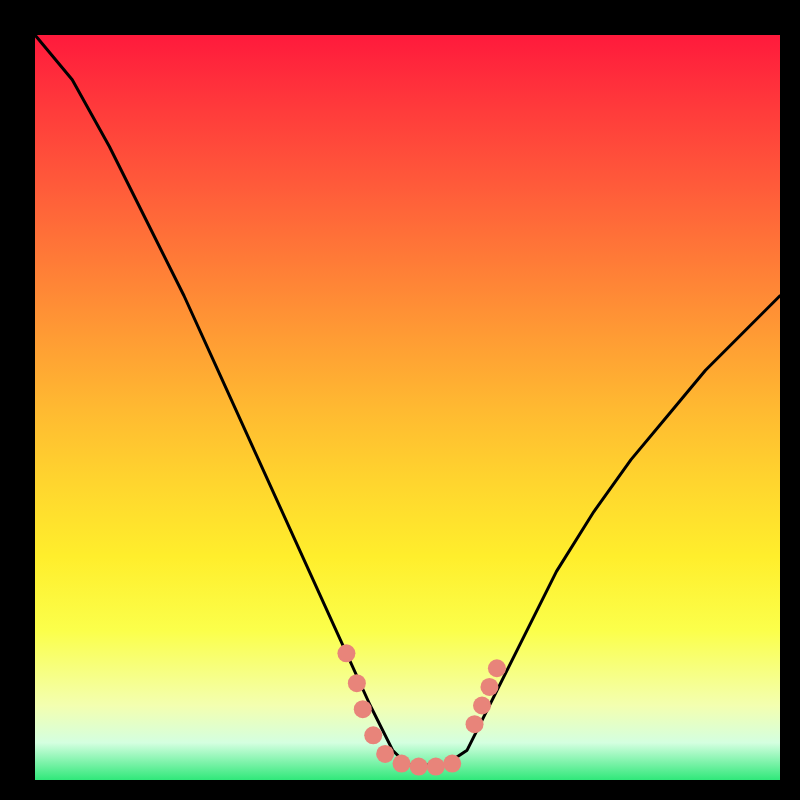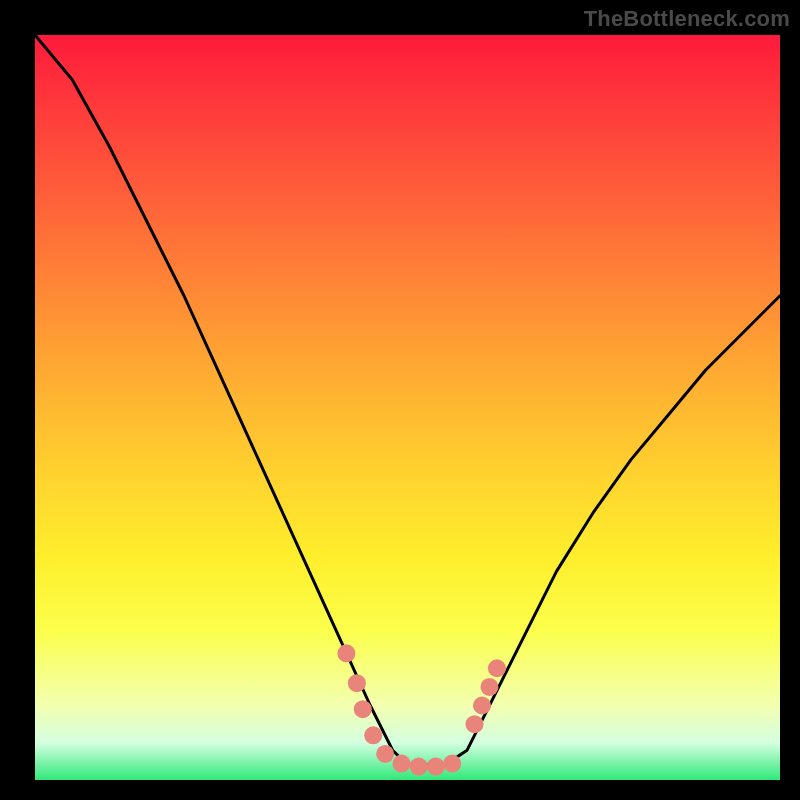--- a/index.html
+++ b/index.html
@@ -78,14 +78,13 @@
           <circle cx="383.68" cy="731.59" r="9" fill="#e8847a"></circle>
           <circle cx="400.81" cy="731.59" r="9" fill="#e8847a"></circle>
           <circle cx="417.20" cy="728.61" r="9" fill="#e8847a"></circle>
           <circle cx="439.55" cy="689.13" r="9" fill="#e8847a"></circle>
           <circle cx="447.00" cy="670.50" r="9" fill="#e8847a"></circle>
           <circle cx="454.45" cy="651.88" r="9" fill="#e8847a"></circle>
           <circle cx="461.90" cy="633.25" r="9" fill="#e8847a"></circle>
         </g>
     </svg>
   </div>
-  <div class="watermark">TheBottleneck.com</div>
 </div>
 
 </body></html>

